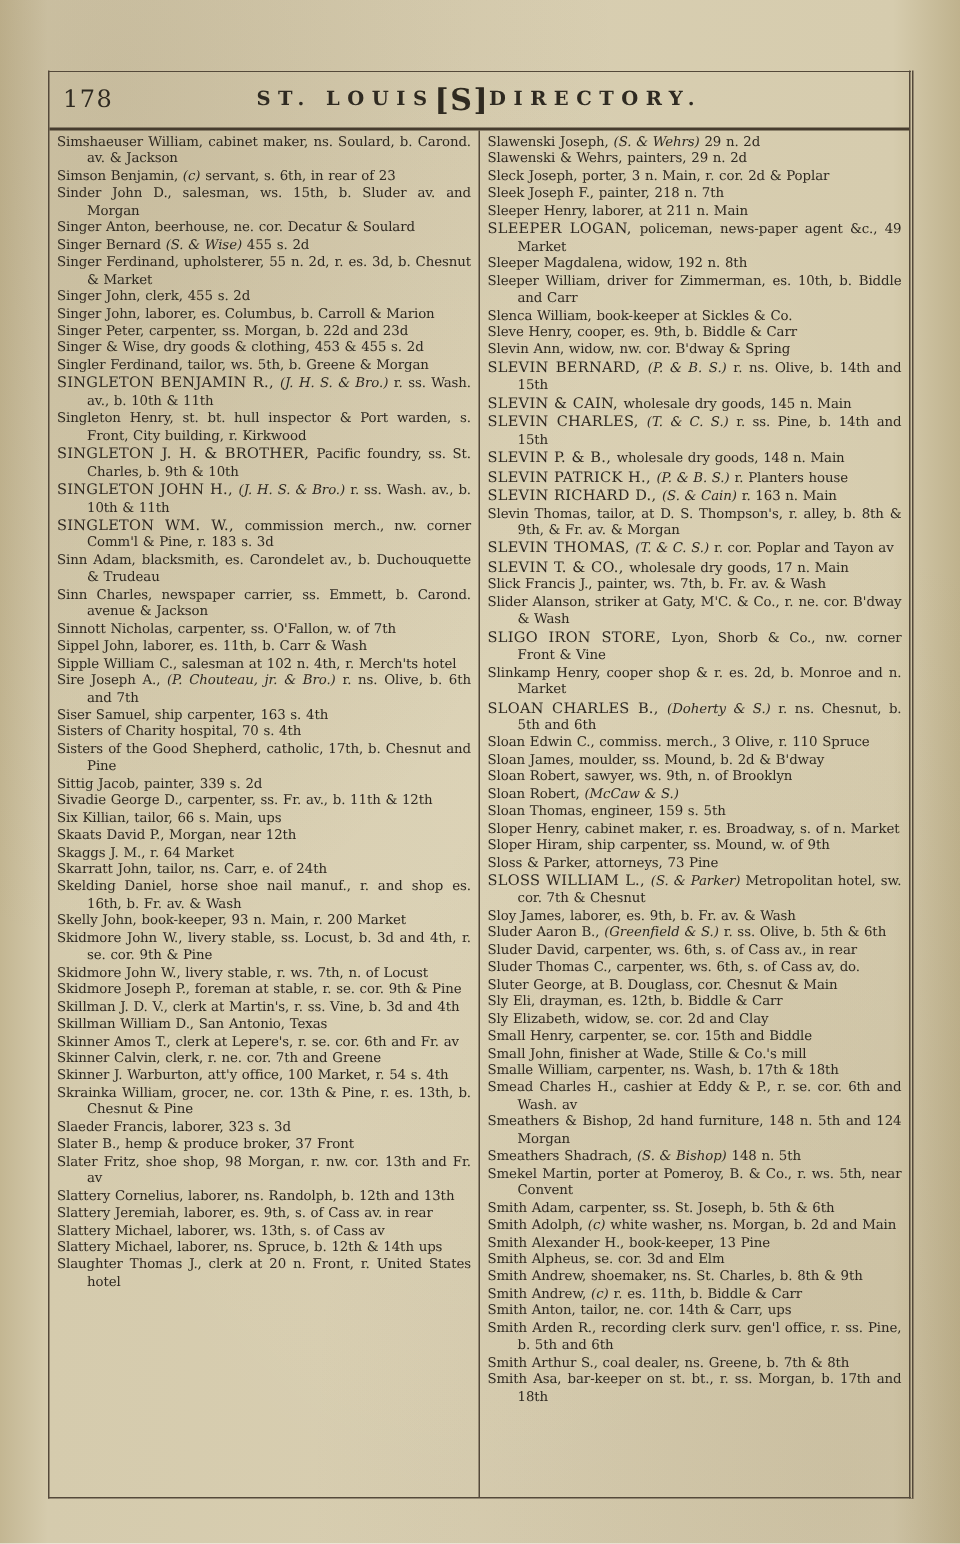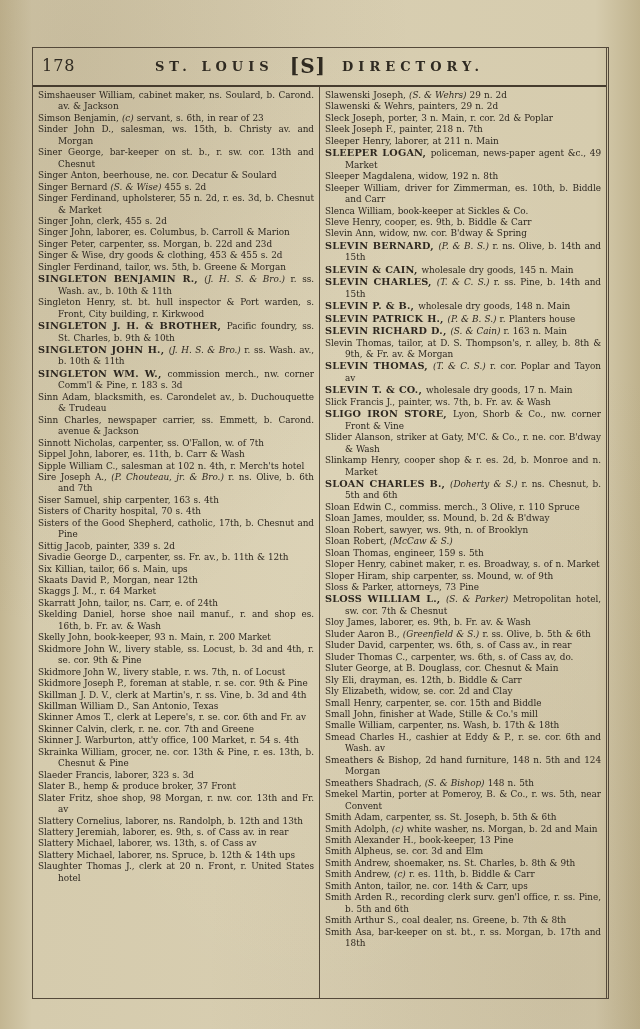--- a/index.html
+++ b/index.html
@@ -18,54 +18,53 @@
     border:1px solid #54493a;border-right:3px double #54493a;
   }
   .header{
     height:37px;border-bottom:2px solid #463c2e;position:relative;
     display:flex;align-items:center;justify-content:center;
   }
   .pagenum{
     position:absolute;left:9px;top:8px;font-size:16px;color:#2f2a21;letter-spacing:1px;
   }
   .title{
-    display:flex;align-items:center;gap:16px;color:#2f2a21;
+    display:flex;align-items:center;gap:0;color:#2f2a21;
   }
   .title .t-txt{font-size:13px;letter-spacing:5px;font-weight:bold;}
   .title .letter{font-size:20px;letter-spacing:1px;font-weight:bold;position:relative;top:-1px;}
   .cols{display:flex;height:calc(100% - 39px);}
   .col{flex:1 1 0;padding:3px 5px 0 5px;overflow:hidden;}
   .divider{width:1px;background:#54493a;}
   .entry{
     font-size:8.9px;line-height:11.45px;color:#2e2820;
     text-align:justify;padding-left:20px;text-indent:-20px;
     word-spacing:.4px;letter-spacing:-.05px;
   }
-  .entry .caps{font-size:9.7px;letter-spacing:.2px;font-weight:bold;}
+  .entry .caps{font-size:9.7px;letter-spacing:.2px;}
   .entry i{font-style:italic;}
 </style>
 </head>
 <body>
 
 <div class="page">
   <div class="frame">
     <div class="header">
       <span class="pagenum">178</span>
       <div class="title">
         <span class="t-txt">ST. LOUIS</span>
         <span class="letter">[S]</span>
         <span class="t-txt">DIRECTORY.</span>
       </div>
     </div>
     <div class="cols">
       <div class="col" id="col-left">
           <div class="entry">Simshaeuser William, cabinet maker, ns. Soulard, b. Carond. av. &amp; Jackson</div>
           <div class="entry">Simson Benjamin, <i>(c)</i> servant, s. 6th, in rear of 23</div>
-          <div class="entry">Sinder John D., salesman, ws. 15th, b. Christy av. and Morgan</div>
-          <div class="entry">Siner George, bar-keeper on st. b., r. sw. cor. 13th and Chesnut</div>
+          <div class="entry">Sinder John D., salesman, ws. 15th, b. Sluder av. and Morgan</div>
           <div class="entry">Singer Anton, beerhouse, ne. cor. Decatur &amp; Soulard</div>
           <div class="entry">Singer Bernard <i>(S. &amp; Wise)</i> 455 s. 2d</div>
           <div class="entry">Singer Ferdinand, upholsterer, 55 n. 2d, r. es. 3d, b. Chesnut &amp; Market</div>
           <div class="entry">Singer John, clerk, 455 s. 2d</div>
           <div class="entry">Singer John, laborer, es. Columbus, b. Carroll &amp; Marion</div>
           <div class="entry">Singer Peter, carpenter, ss. Morgan, b. 22d and 23d</div>
           <div class="entry">Singer &amp; Wise, dry goods &amp; clothing, 453 &amp; 455 s. 2d</div>
           <div class="entry">Singler Ferdinand, tailor, ws. 5th, b. Greene &amp; Morgan</div>
           <div class="entry"><span class="caps">SINGLETON BENJAMIN R., </span> <i>(J. H. S. &amp; Bro.)</i> r. ss. Wash. av., b. 10th &amp; 11th</div>
           <div class="entry">Singleton Henry, st. bt. hull inspector &amp; Port warden, s. Front, City building, r. Kirkwood</div>
@@ -123,22 +122,22 @@
           <div class="entry"><span class="caps">SLEVIN BERNARD, </span> <i>(P. &amp; B. S.)</i> r. ns. Olive, b. 14th and 15th</div>
           <div class="entry"><span class="caps">SLEVIN &amp; CAIN, </span> wholesale dry goods, 145 n. Main</div>
           <div class="entry"><span class="caps">SLEVIN CHARLES, </span> <i>(T. &amp; C. S.)</i> r. ss. Pine, b. 14th and 15th</div>
           <div class="entry"><span class="caps">SLEVIN P. &amp; B., </span> wholesale dry goods, 148 n. Main</div>
           <div class="entry"><span class="caps">SLEVIN PATRICK H., </span> <i>(P. &amp; B. S.)</i> r. Planters house</div>
           <div class="entry"><span class="caps">SLEVIN RICHARD D., </span> <i>(S. &amp; Cain)</i> r. 163 n. Main</div>
           <div class="entry">Slevin Thomas, tailor, at D. S. Thompson's, r. alley, b. 8th &amp; 9th, &amp; Fr. av. &amp; Morgan</div>
           <div class="entry"><span class="caps">SLEVIN THOMAS, </span> <i>(T. &amp; C. S.)</i> r. cor. Poplar and Tayon av</div>
           <div class="entry"><span class="caps">SLEVIN T. &amp; CO., </span> wholesale dry goods, 17 n. Main</div>
           <div class="entry">Slick Francis J., painter, ws. 7th, b. Fr. av. &amp; Wash</div>
+          <div class="entry">Slider Alanson, striker at Gaty, M'C. &amp; Co., r. ne. cor. B'dway &amp; Wash</div>
           <div class="entry"><span class="caps">SLIGO IRON STORE, </span> Lyon, Shorb &amp; Co., nw. corner Front &amp; Vine</div>
-          <div class="entry">Slider Alanson, striker at Gaty, M'C. &amp; Co., r. ne. cor. B'dway &amp; Wash</div>
           <div class="entry">Slinkamp Henry, cooper shop &amp; r. es. 2d, b. Monroe and n. Market</div>
           <div class="entry"><span class="caps">SLOAN CHARLES B., </span> <i>(Doherty &amp; S.)</i> r. ns. Chesnut, b. 5th and 6th</div>
           <div class="entry">Sloan Edwin C., commiss. merch., 3 Olive, r. 110 Spruce</div>
           <div class="entry">Sloan James, moulder, ss. Mound, b. 2d &amp; B'dway</div>
           <div class="entry">Sloan Robert, sawyer, ws. 9th, n. of Brooklyn</div>
           <div class="entry">Sloan Robert, <i>(McCaw &amp; S.)</i></div>
           <div class="entry">Sloan Thomas, engineer, 159 s. 5th</div>
           <div class="entry">Sloper Henry, cabinet maker, r. es. Broadway, s. of n. Market</div>
           <div class="entry">Sloper Hiram, ship carpenter, ss. Mound, w. of 9th</div>
           <div class="entry">Sloss &amp; Parker, attorneys, 73 Pine</div>

